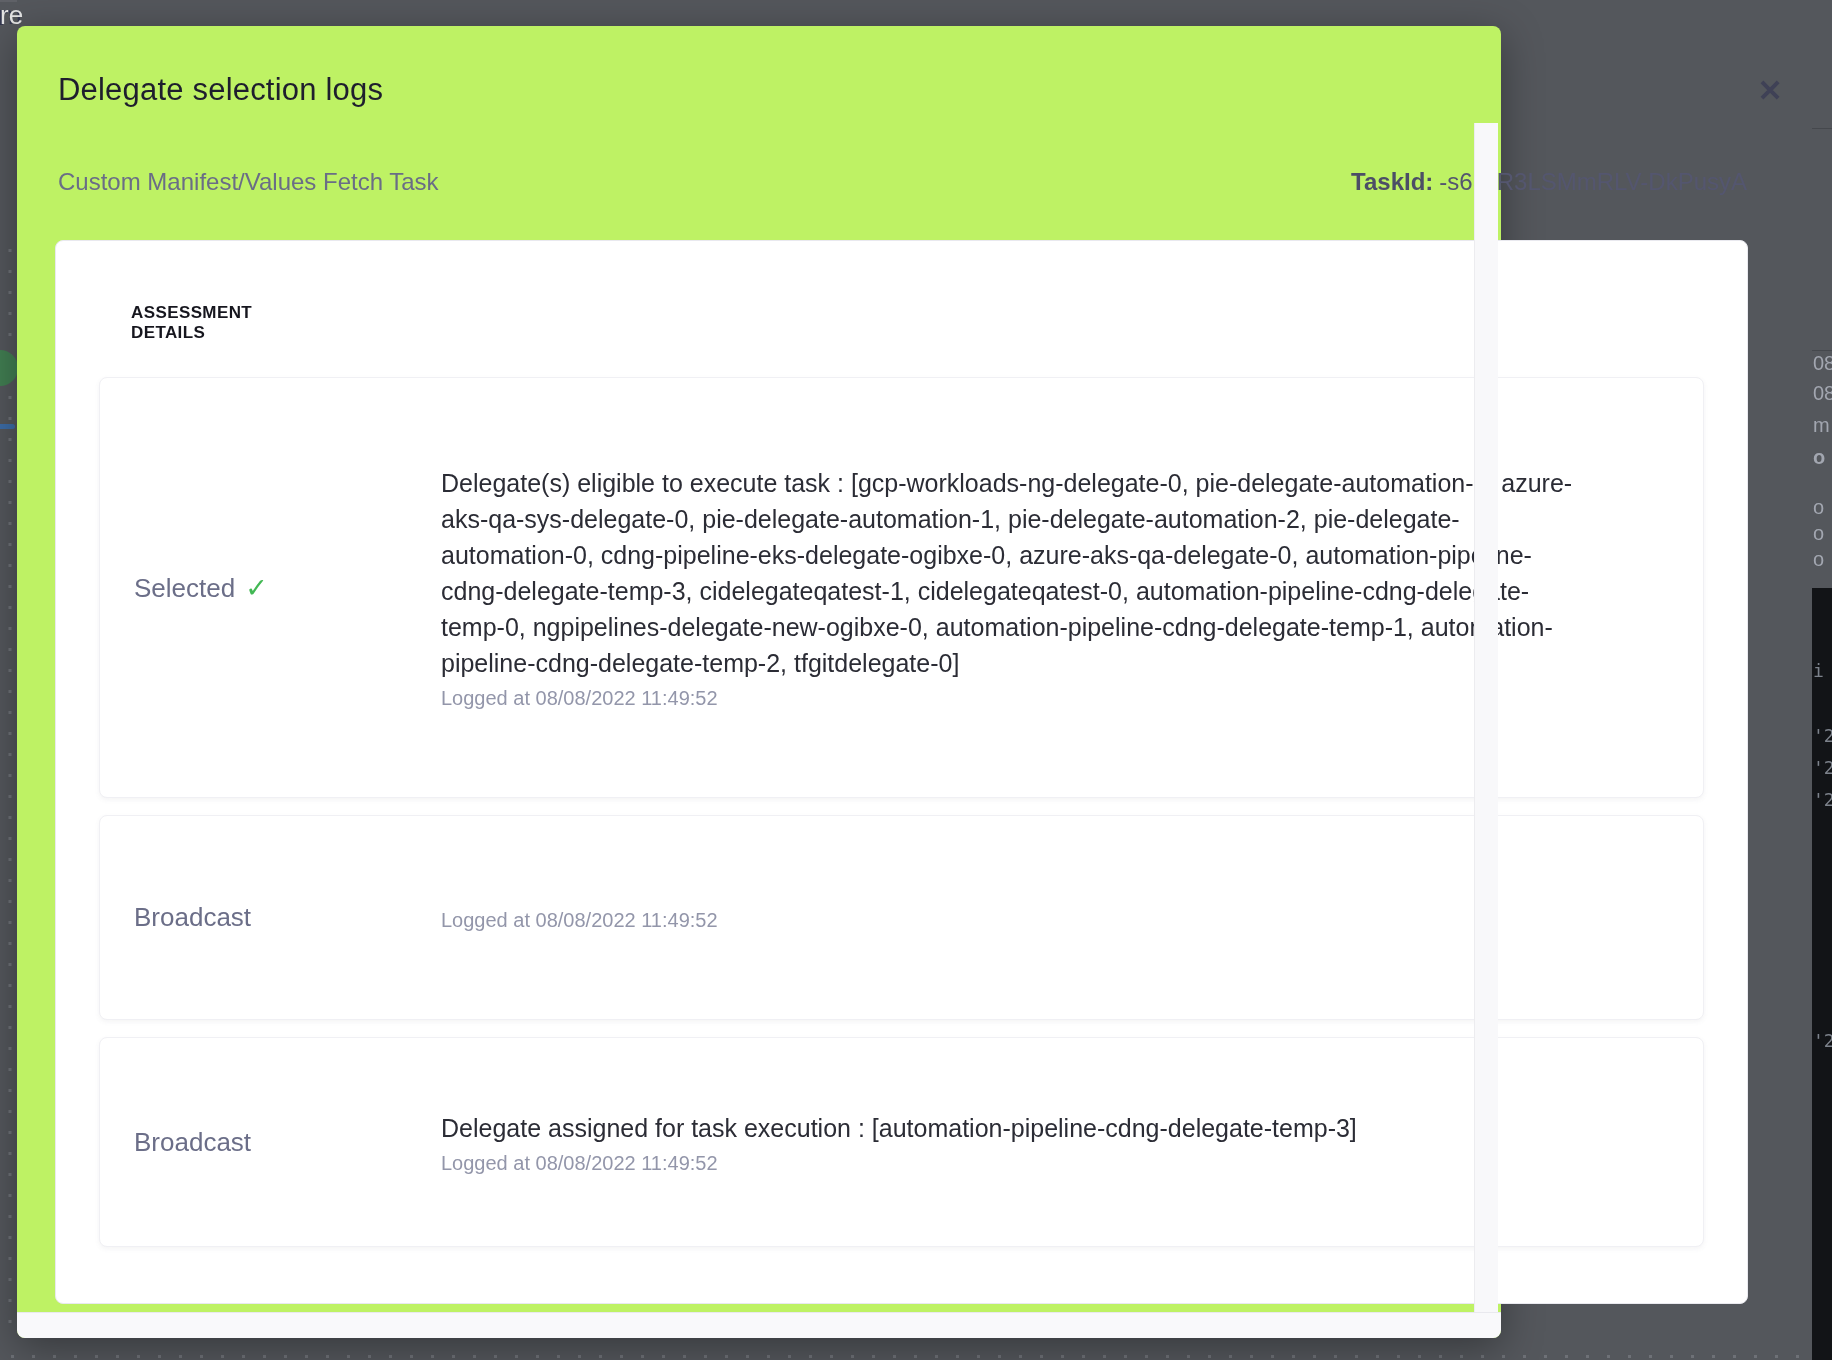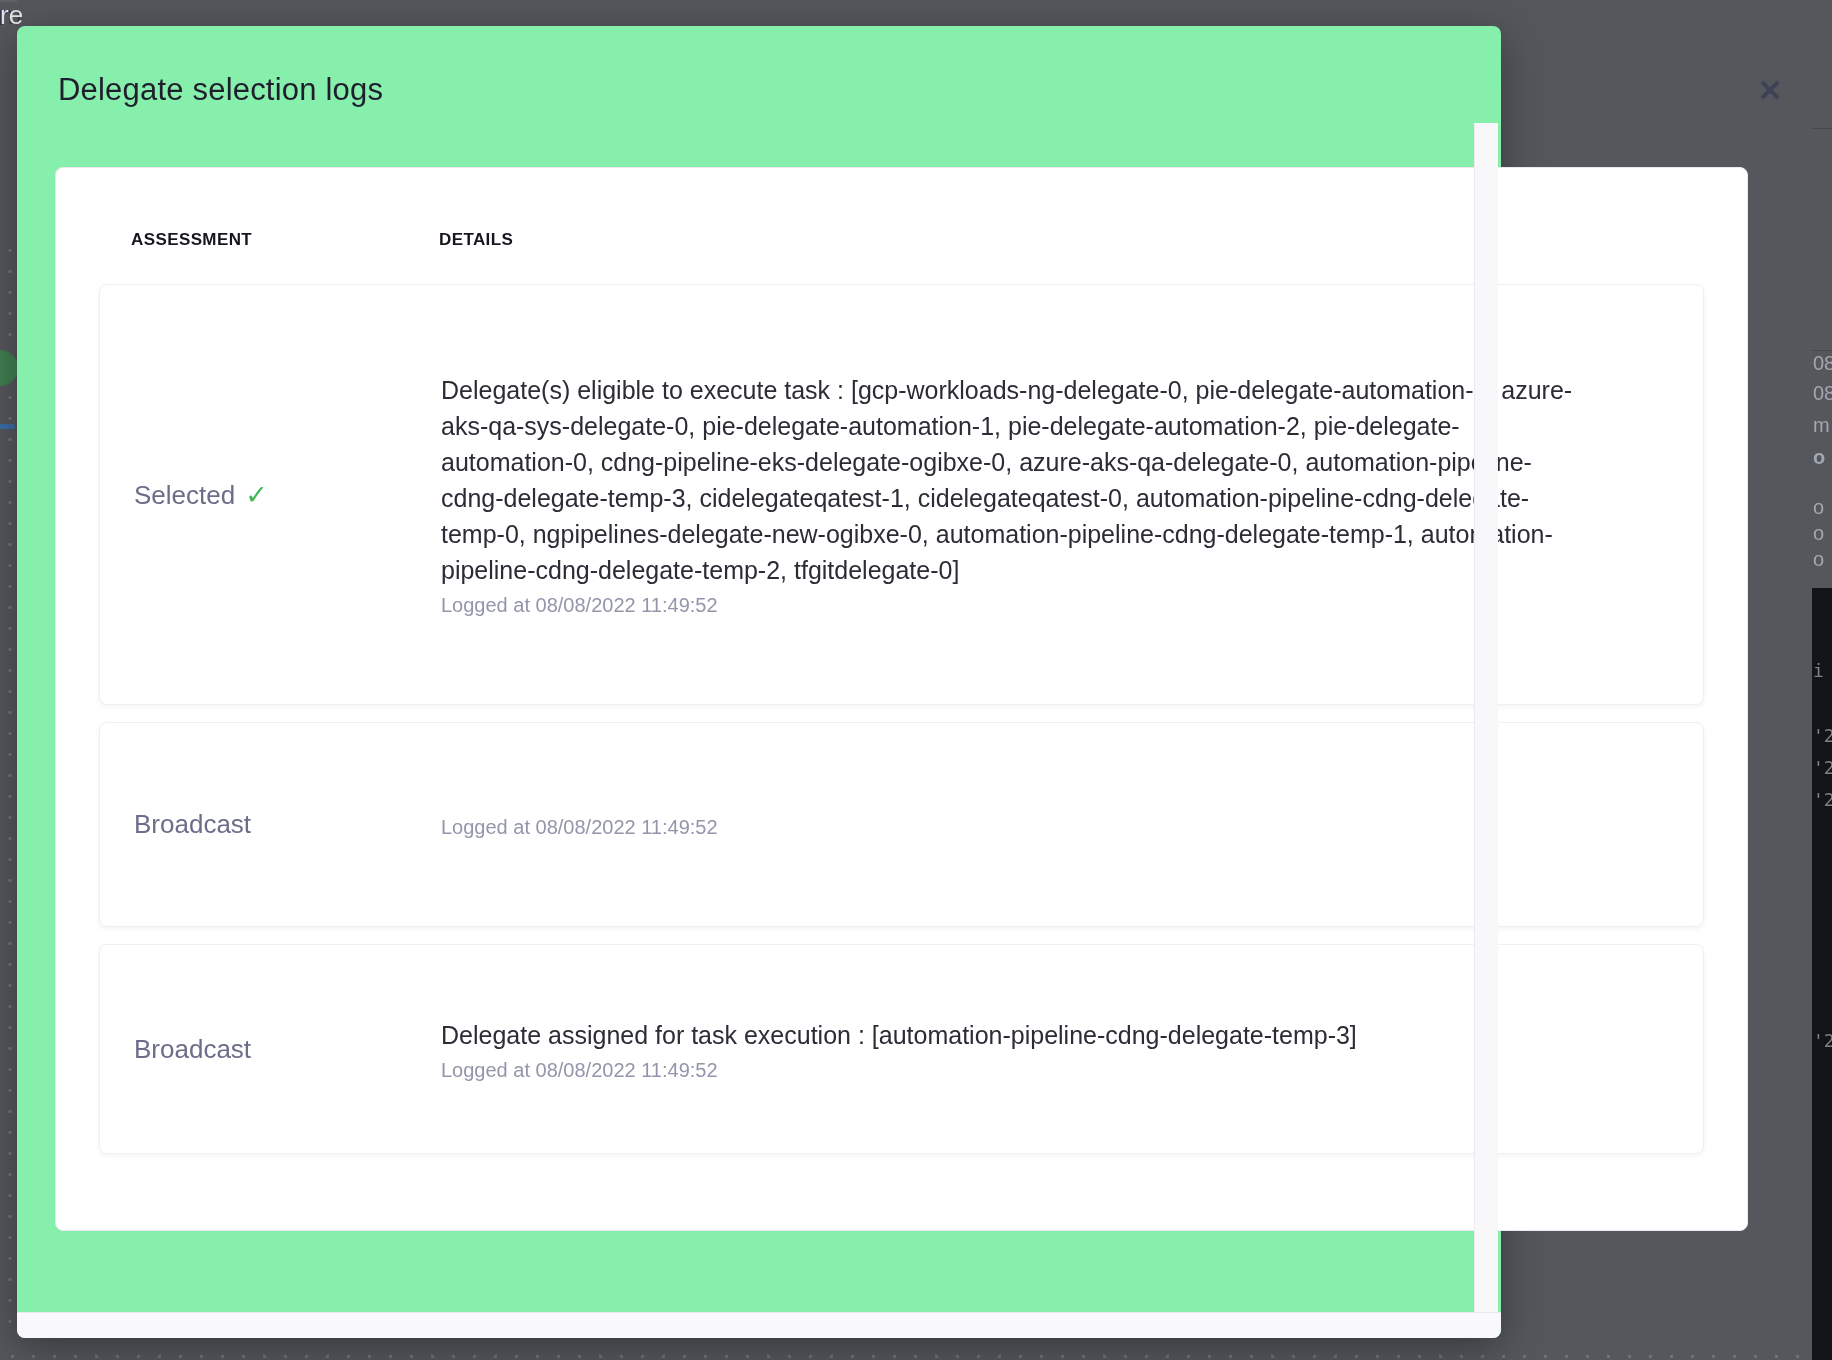--- a/index.html
+++ b/index.html
@@ -33,21 +33,21 @@
   .console-bg { position:absolute; left:1812px; top:588px; width:20px; height:772px; background:#121417; }
   .right-line { position:absolute; left:1812px; width:20px; height:1px; background:#45484d; }
   .rl-1 { top:128px; } .rl-2 { top:350px; }
   .rfrag { position:absolute; left:1813px; font-size:20px; color:#a2a6b0; white-space:nowrap; }
   .rf-bold { font-weight:700; }
   .cfrag { position:absolute; left:1813px; font-size:18px; color:#7c828b; font-family:"DejaVu Sans Mono","Liberation Mono",monospace; white-space:nowrap; }
 
   
   .modal {
     position:absolute; left:17px; top:26px; width:1484px; height:1312px;
-    background:#86efac; border-radius:8px;
+    background:#bef264; border-radius:8px;
     box-shadow:0 10px 40px rgba(0,0,0,.35);
   }
   .modal-title {
     position:absolute; left:41px; top:46px;
     font-size:31px; font-weight:500; color:#1e1e2d; letter-spacing:.2px;
   }
   .close-btn {
     position:absolute; left:1732px; top:44px; width:42px; height:42px;
     background:none; border:none; cursor:pointer;
     font-size:30px; font-weight:700; color:#3f4156; line-height:42px; text-align:center;
@@ -61,21 +61,21 @@
   }
   .task-name { font-size:24px; color:#6a6d86; }
   .task-id   { font-size:24px; color:#54566f; }
   .task-id b { font-weight:700; color:#4c4e66; margin-right:6px; }
 
   .outer-card {
     margin:44px 0 0 38px; width:1693px; height:1064px;
     background:#fff; border:1px solid #e9e9ef; border-radius:8px;
     padding:62px 43px 0 43px;
   }
-  .cols-header { display:flex; margin:0 0 34px 32px; }
+  .cols-header { display:flex; margin:0 0 34px 32px;flex-direction:column; }
   .col-h {
     font-size:17px; font-weight:700; color:#16161e; letter-spacing:.4px;
   }
   .col-h.assessment { width:308px; }
 
   .log-card {
     display:flex; align-items:center;
     background:#fff; border:1px solid #f0f0f4; border-radius:8px;
     box-shadow:0 2px 5px rgba(96,97,112,.07);
     padding:30px 60px 30px 34px;
@@ -135,20 +135,26 @@
 
   <div class="modal">
 
     <div class="modal-title">Delegate selection logs</div>
     <button class="close-btn">
       <span>✕</span>
     </button>
 
     <div class="modal-body">
 
+      <div class="task-row">
+        <div class="task-name">Custom Manifest/Values Fetch Task</div>
+        <div class="task-id">
+          <b>TaskId:</b><span>-s6S-R3LSMmRLV-DkPusyA</span>
+        </div>
+      </div>
 
       <div class="outer-card">
 
         <div class="cols-header">
           <div class="col-h assessment">ASSESSMENT</div>
           <div class="col-h">DETAILS</div>
         </div>
 
         <div class="log-card card-1">
           <div class="assessment-cell">

